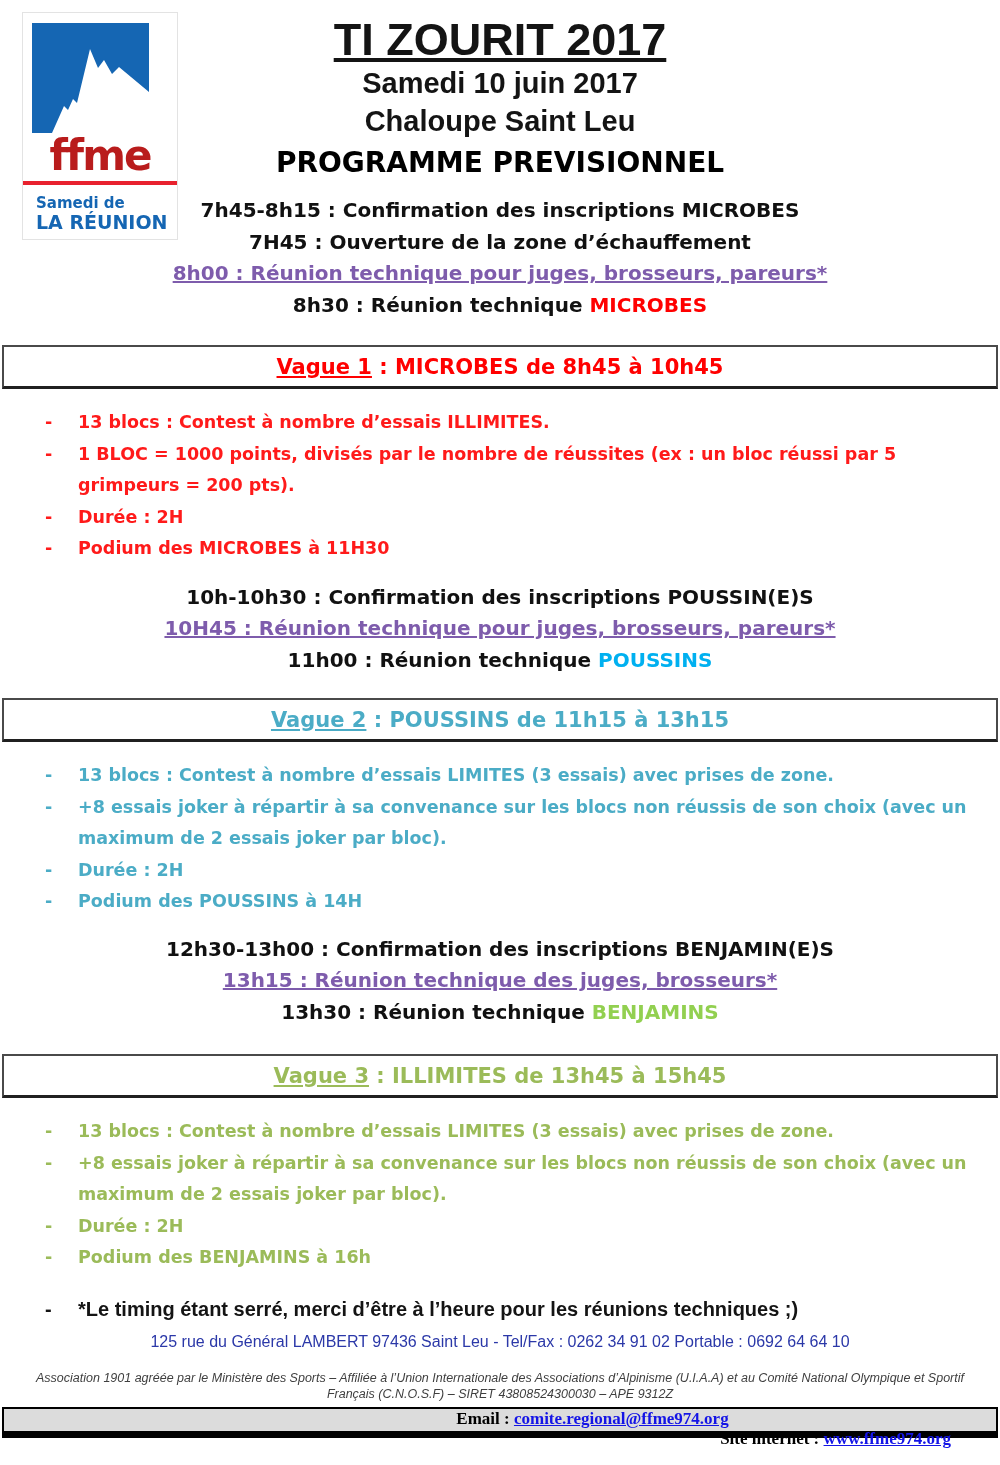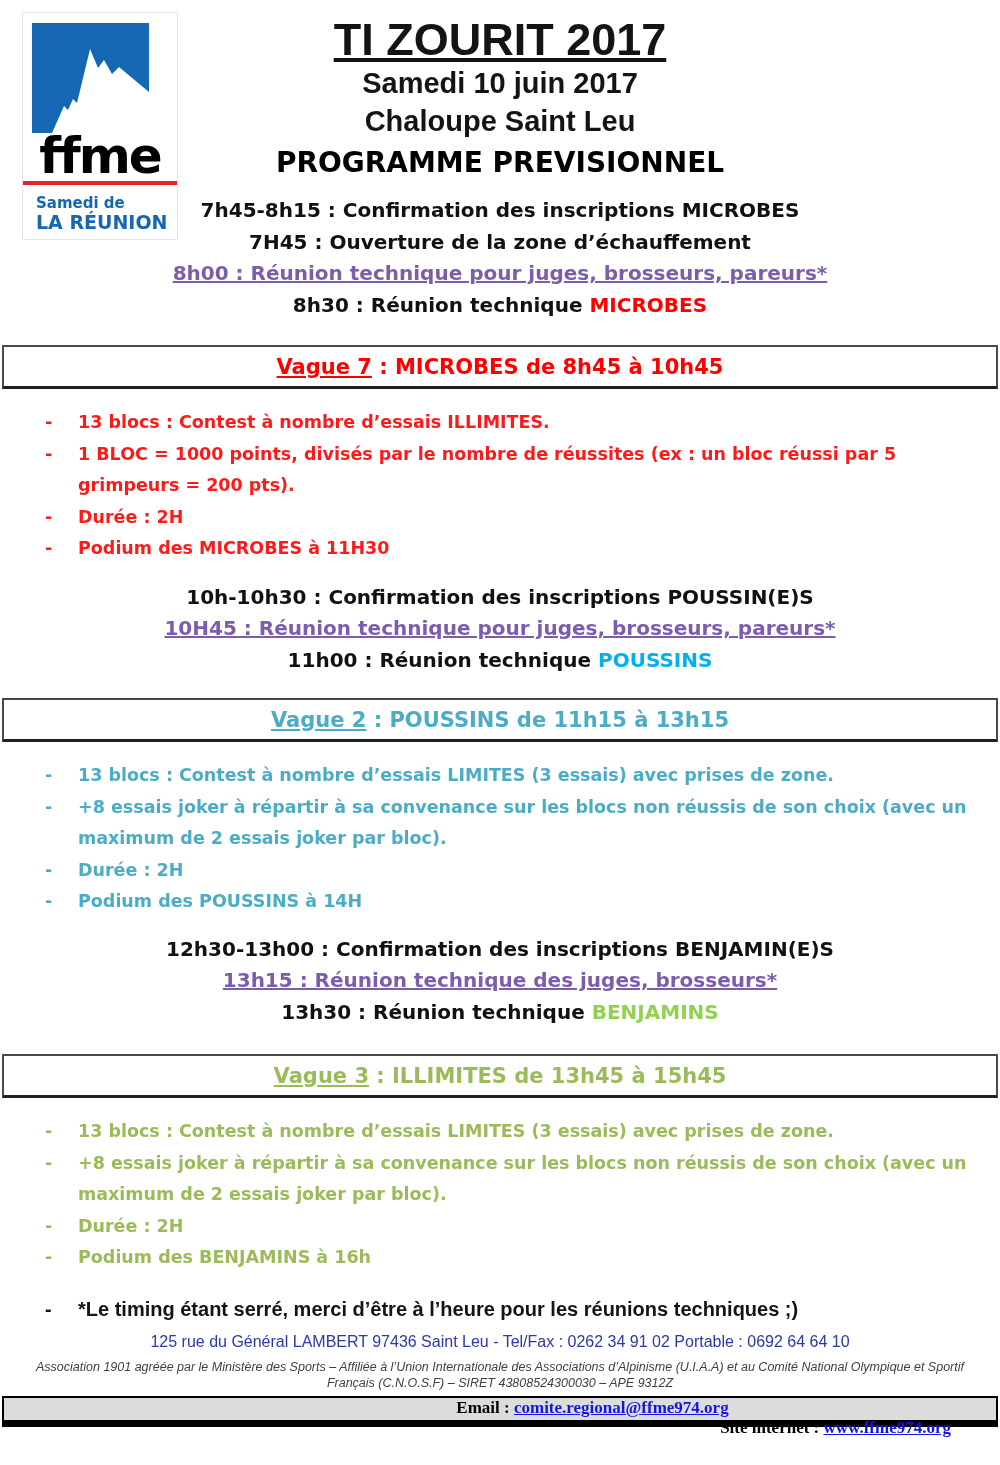--- a/index.html
+++ b/index.html
@@ -8,21 +8,21 @@
     font-family:"DejaVu Sans",sans-serif;overflow:hidden;color:#111;
   }
   
   .logo-box{
     position:absolute;left:22px;top:12px;width:156px;height:228px;
     border:1px solid #e3e3e3;background:#fff;box-sizing:border-box;
   }
   .logo-square{position:relative;width:117px;height:110px;margin:10px 0 0 9px;background:#1566b3;}
   .logo-square svg{position:absolute;left:0;top:0;width:100%;height:100%;}
   .logo-word{
-    color:#000000;font-weight:bold;font-size:50px;line-height:40px;
+    color:#b91c1c;font-weight:bold;font-size:42px;line-height:40px;
     letter-spacing:-2px;text-align:center;margin-top:3px;
   }
   .logo-rule{height:4px;background:#e8212e;margin-top:5px;}
   .logo-region{margin:10px 0 0 13px;color:#1566b3;font-weight:bold;line-height:1.15;}
   .logo-region .r1{font-size:15px;}
   .logo-region .r2{font-size:19px;}
   
   .header{padding-top:16px;text-align:center;}
   .title{font-family:"Liberation Sans",sans-serif;font-size:45px;font-weight:bold;line-height:48px;color:#141414;margin:0;text-decoration:underline;}
   .subtitle{font-family:"Liberation Sans",sans-serif;font-size:29px;font-weight:bold;line-height:38px;color:#141414;}
@@ -56,21 +56,21 @@
   .green-l{color:#9bbb59;}
   
   .note{
     position:relative;padding:0 30px 0 78px;margin-top:22px;
     font-family:"Liberation Sans",sans-serif;font-weight:bold;font-size:20px;line-height:26px;color:#141414;
   }
   .note .dash{position:absolute;left:45px;top:0;}
   
   .footer-blue{margin-top:7px;text-align:center;font-family:"Liberation Sans",sans-serif;
     color:#2b38a8;font-size:16px;line-height:25px;}
-  .assoc{margin-top:5px;text-align:center;font-family:"Liberation Sans",sans-serif;font-style:italic;
+  .assoc{margin-top:16px;text-align:center;font-family:"Liberation Sans",sans-serif;font-style:italic;
     color:#3f3f3f;font-size:12.5px;line-height:16px;white-space:nowrap;}
   .bar{
     margin:5px 2px 0 2px;background:#dcdcdc;border:2px solid #000;border-bottom:7px solid #000;
     height:22px;display:flex;align-items:center;
     font-family:"Liberation Serif",serif;font-weight:bold;font-size:17px;color:#000;box-sizing:content-box;flex-direction:column;
   }
   .bar .left{margin-left:185px;}
   .bar .right{margin-left:auto;margin-right:45px;}
   .link{color:#1414e6;text-decoration:underline;cursor:pointer;}
 </style>
@@ -99,21 +99,21 @@
 </div>
 
 <div class="sched s1">
   <div>7h45-8h15 : Confirmation des inscriptions MICROBES</div>
   <div>7H45 : Ouverture de la zone d’échauffement</div>
   <div class="purple">8h00 : Réunion technique pour juges, brosseurs, pareurs*</div>
   <div><span>8h30 : Réunion technique </span><span class="red">MICROBES</span></div>
 </div>
 
 <div class="vague-box">
-  <div class="red"><span class="u">Vague 7</span><span> : MICROBES de 8h45 à 10h45</span></div>
+  <div class="red"><span class="u">Vague 1</span><span> : MICROBES de 8h45 à 10h45</span></div>
 </div>
 
 <div class="blist red-l">
   <div class="item"><span class="dash">-</span><span>13 blocs : Contest à nombre d’essais ILLIMITES.</span></div>
   <div class="item"><span class="dash">-</span><span>1 BLOC = 1000 points, divisés par le nombre de réussites (ex : un bloc réussi par 5 grimpeurs = 200 pts).</span></div>
   <div class="item"><span class="dash">-</span><span>Durée : 2H</span></div>
   <div class="item"><span class="dash">-</span><span>Podium des MICROBES à 11H30</span></div>
 </div>
 
 <div class="sched s2">

